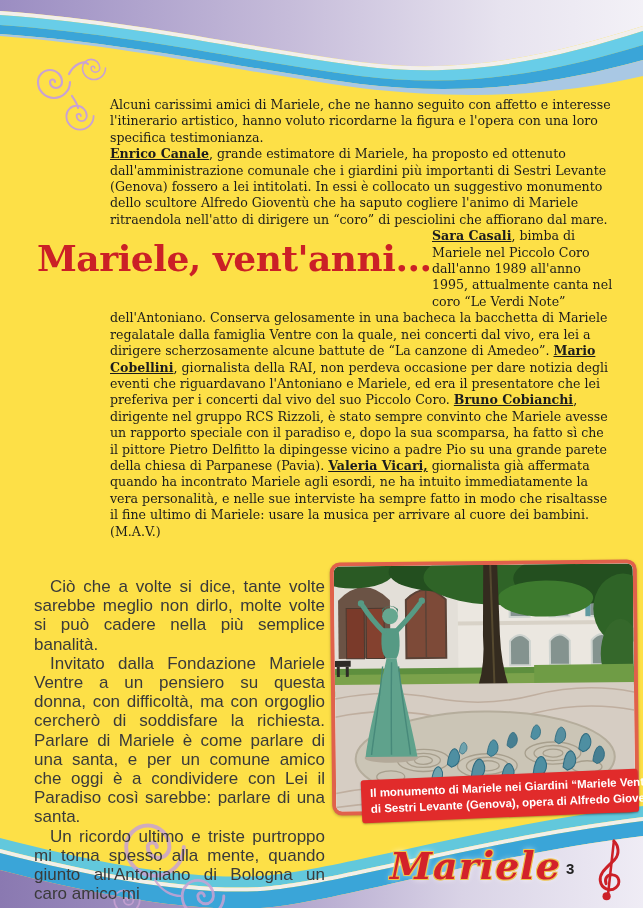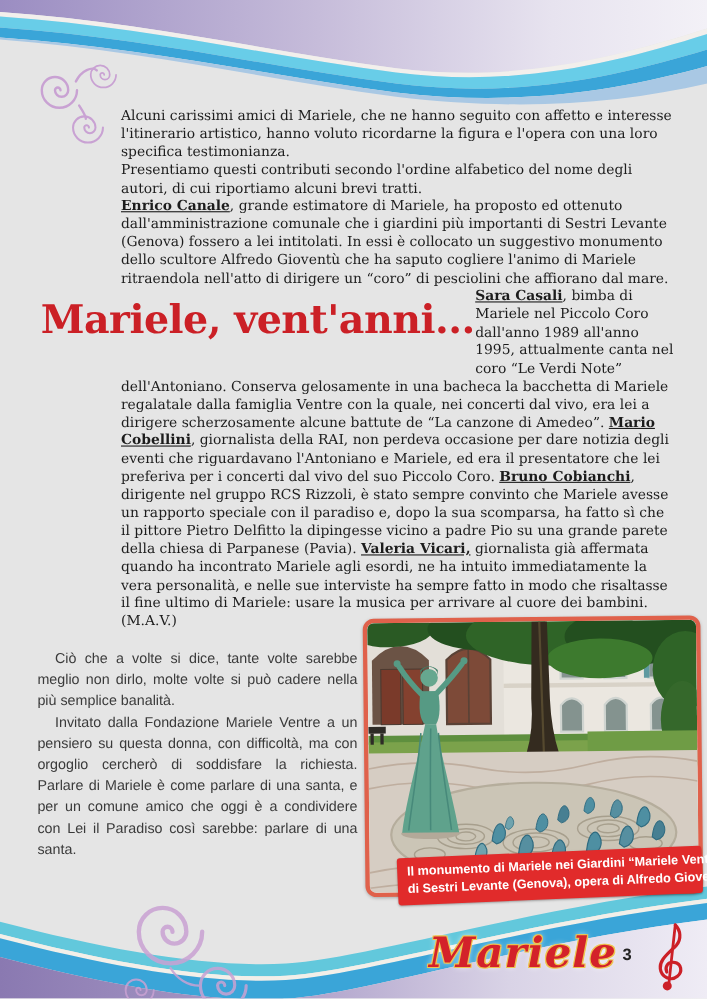--- a/index.html
+++ b/index.html
@@ -1,18 +1,18 @@
 <!DOCTYPE html>
 <html lang="it"><head>
 <meta charset="utf-8">
 <style>
   html,body{margin:0;padding:0;background:#ffffff;}
   .page{
     position:relative; width:643px; height:908px; overflow:hidden;
-    background:#e5e5e5; font-family:"DejaVu Serif", serif;
+    background:#fde047; font-family:"DejaVu Serif", serif;
   }
   svg{display:block;}
   .hdr-svg{position:absolute;left:0;top:0;z-index:1;}
   .ftr-svg{position:absolute;left:0;top:788px;z-index:1;}
   .ornament-top{position:absolute;left:28px;top:52px;z-index:2;}
   .ornament-bottom{position:absolute;left:85px;top:792px;z-index:3;opacity:.85;}
 
   
   .article{
     position:absolute; left:110px; top:97px; width:503px; z-index:4;
@@ -25,22 +25,22 @@
   }
   .big-title{
     margin-left:-73px; white-space:nowrap; color:#cb2026;
     font-family:"DejaVu Serif", serif; font-size:36px; line-height:40px; letter-spacing:-0.5px;
   }
   .big-title .t-name{font-weight:bold;}
   .big-title .t-rest{font-weight:bold;}
 
   
   .left-col{
-    position:absolute; left:34px; top:589px; width:291px; z-index:4;
-    font-family:"Liberation Sans", sans-serif; font-size:13px; line-height:19.2px;
+    position:absolute; left:34px; top:577px; width:291px; z-index:4;
+    font-family:"Liberation Sans", sans-serif; font-size:17px; line-height:19.2px;
     color:#3a3a3a; text-align:justify;
   }
   .left-col p{margin:0; text-indent:16px;}
 
   
   .photo{
     position:absolute; left:331px; top:561px; width:299px; height:245px; z-index:5;
     border:4px solid #e0614b; border-radius:10px; background:#e8e5df;
     transform:rotate(-0.6deg); box-shadow:0 1px 3px rgba(0,0,0,.25);
   }
@@ -94,27 +94,27 @@
       <path transform="translate(26,30)" d="M16,0 A16,16 0 1 1 -16,0 A12,12 0 1 1 8,0 A6,6 0 1 1 -4,0 A2.5,2.5 0 1 1 1,0"></path>
       <path transform="translate(66,16) scale(0.72)" d="M16,0 A16,16 0 1 1 -16,0 A12,12 0 1 1 8,0 A6,6 0 1 1 -4,0 A2.5,2.5 0 1 1 1,0"></path>
       <path transform="translate(52,64) scale(0.85)" d="M16,0 A16,16 0 1 1 -16,0 A12,12 0 1 1 8,0 A6,6 0 1 1 -4,0 A2.5,2.5 0 1 1 1,0"></path>
       <path d="M41,22 C46,12 56,8 60,12"></path>
       <path d="M44,44 C48,50 50,54 50,56"></path>
     </g>
   </svg>
 
   <div class="article">
     <p>Alcuni carissimi amici di Mariele, che ne hanno seguito con affetto e interesse l'itinerario artistico, hanno voluto ricordarne la figura e l'opera con una loro specifica testimonianza.</p>
-    <p>Presentiamo questi contributi secondo l'ordine alfabetico del nome degli autori, di cui riportiamo alcuni brevi tratti.</p>
     <p><b>Enrico Canale</b><span>, grande estimatore di Mariele, ha proposto ed ottenuto dall'amministrazione comunale che i giardini più importanti di Sestri Levante (Genova) fossero a lei intitolati. In essi è collocato un suggestivo monumento dello scultore Alfredo Gioventù che ha saputo cogliere l'animo di Mariele ritraendola nell'atto di dirigere un “coro” di pesciolini che affiorano dal mare. </span><span class="title-float"><span class="big-title"><span class="t-name">Mariele</span><span class="t-rest">, vent'anni...</span></span></span><b>Sara Casali</b><span>, bimba di Mariele nel Piccolo Coro dall'anno 1989 all'anno 1995, attualmente canta nel coro “Le Verdi Note” dell'Antoniano. Conserva gelosamente in una bacheca la bacchetta di Mariele regalatale dalla famiglia Ventre con la quale, nei concerti dal vivo, era lei a dirigere scherzosamente alcune battute de “La canzone di Amedeo”. </span><b>Mario Cobellini</b><span>, giornalista della RAI, non perdeva occasione per dare notizia degli eventi che riguardavano l'Antoniano e Mariele, ed era il presentatore che lei preferiva per i concerti dal vivo del suo Piccolo Coro. </span><b>Bruno Cobianchi</b><span>, dirigente nel gruppo RCS Rizzoli, è stato sempre convinto che Mariele avesse un rapporto speciale con il paradiso e, dopo la sua scomparsa, ha fatto sì che il pittore Pietro Delfitto la dipingesse vicino a padre Pio su una grande parete della chiesa di Parpanese (Pavia). </span><b>Valeria Vicari,</b><span> giornalista già affermata quando ha incontrato Mariele agli esordi, ne ha intuito immediatamente la vera personalità, e nelle sue interviste ha sempre fatto in modo che risaltasse il fine ultimo di Mariele: usare la musica per arrivare al cuore dei bambini. (M.A.V.)</span></p>
   </div>
 
   <div class="left-col">
     <p>Ciò che a volte si dice, tante volte sarebbe meglio non dirlo, molte volte si può cadere nella più semplice banalità.</p>
     <p>Invitato dalla Fondazione Mariele Ventre a un pensiero su questa donna, con difficoltà, ma con orgoglio cercherò di soddisfare la richiesta. Parlare di Mariele è come parlare di una santa, e per un comune amico che oggi è a condividere con Lei il Paradiso così sarebbe: parlare di una santa.</p>
+    <p>Un ricordo ultimo e triste purtroppo mi torna spesso alla mente, quando giunto all'Antoniano di Bologna un caro amico mi</p>
   </div>
 
   <figure class="photo" style="margin:0">
     <div class="photo-scene">
       <svg width="100%" height="100%" viewBox="0 0 300 244" preserveAspectRatio="none" aria-hidden="true">
 
         <rect x="0" y="0" width="300" height="244" fill="#e8e5df"></rect>
         <rect x="0" y="0" width="300" height="110" fill="#e3dfd8"></rect>
 
         <path d="M4,92 V34 Q30,8 56,34 V92 Z" fill="#6b5345"></path>

